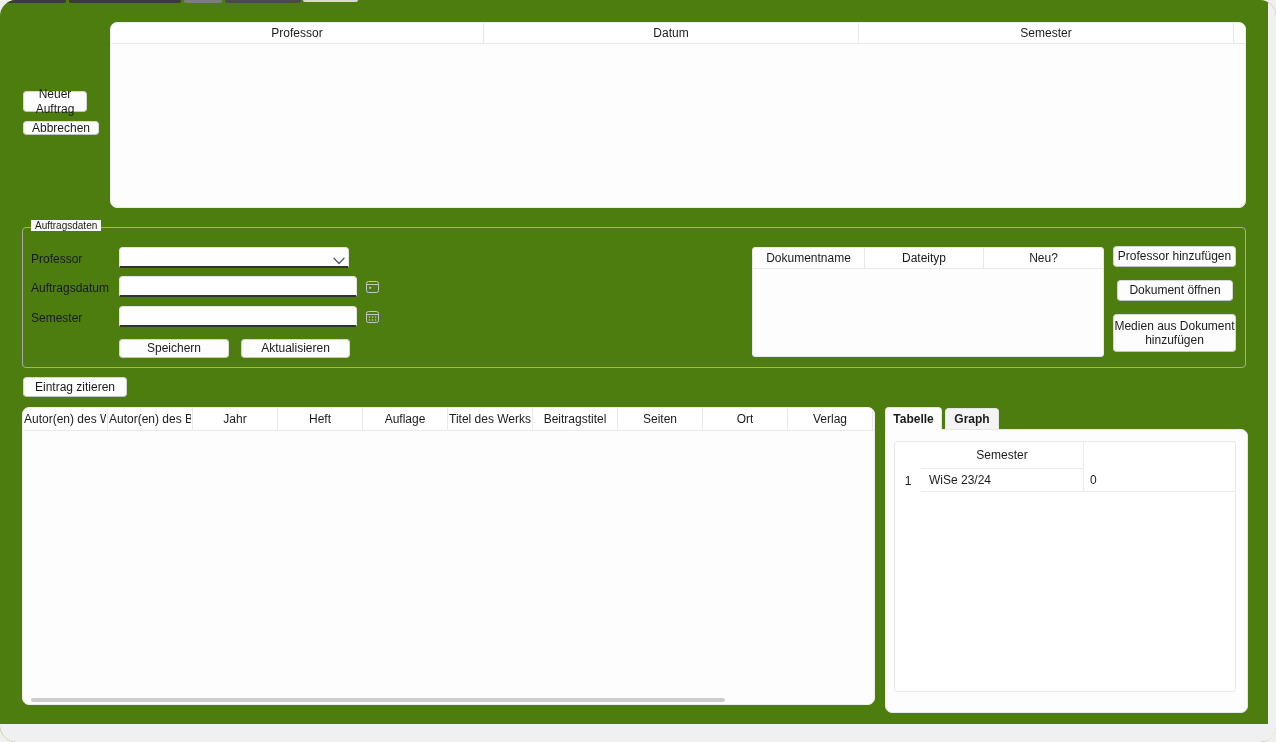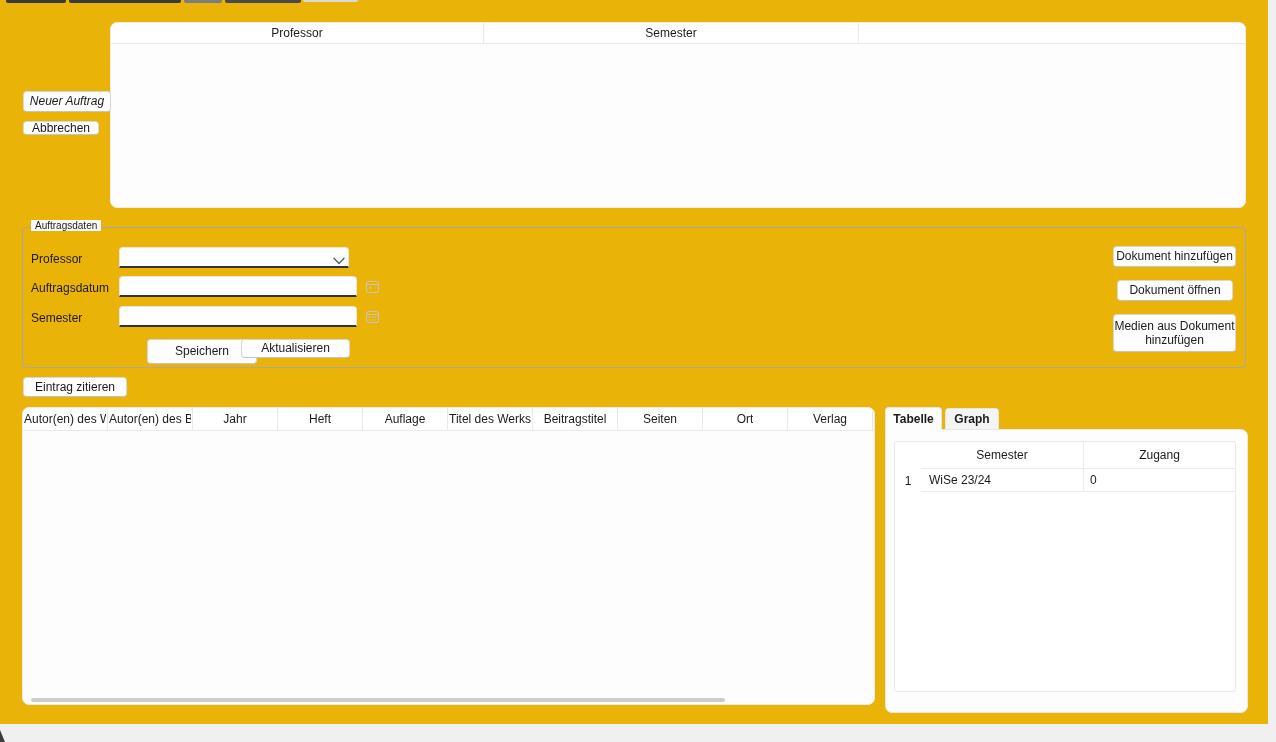--- a/index.html
+++ b/index.html
@@ -6,22 +6,23 @@
   html,body { width:1276px; height:742px; }
   body {
     font-family: "Liberation Sans", sans-serif;
     font-size: 12px;
     color: #1b1b1b;
     background: #f0f0f0;
   }
   .stage {
     position: relative;
     width: 1276px; height: 742px;
-    background: #eab308;
+    background: #4d7c0f;
     overflow: hidden;
+    border-radius: 16px;
   }
   .abs { position: absolute; }
 
   
   .right-strip { left:1268px; top:0; width:8px; height:742px; background:#f0f0f0; }
   .bottom-strip { left:0; top:724px; width:1276px; height:18px; background:#f0f0f0; }
   .edge-seg { top:0; height:3px; background:#3a3a3a; border-radius:0 0 2px 2px; }
   .seg1 { left:6px; width:60px; }
   .seg2 { left:69px; width:112px; }
   .seg3 { left:184px; width:38px; background:#7d7d7d; }
@@ -46,21 +47,21 @@
   .orders-card .hrow { height:21px; }
   .orders-card .hcell { flex:0 0 373px; line-height:20px; }
   .orders-card .hcell + .hcell { flex:0 0 375px; }
   .orders-body { height:164px; }
 
   
   .btn { display:flex; align-items:center; justify-content:center;
          background:#fdfdfd; border:1px solid #d7d7d7; border-bottom-color:#c4c4c4;
          border-radius:4px; color:#1b1b1b; font-size:12px; line-height:1.2;
          text-align:center; cursor:default; user-select:none; }
-  .btn-new      { left:23px;  top:91px;  width:88px;  height:21px;font-style:italic; }
+  .btn-new      { left:23px;  top:91px;  width:64px;  height:21px; }
   .btn-cancel   { left:23px;  top:121px; width:76px;  height:14px; }
   .btn-save     { left:118px; top:338px; width:110px; height:19px; }
   .btn-add-doc  { left:1113px; top:246px; width:123px; height:21px; }
   .btn-open-doc { left:1117px; top:280px; width:116px; height:21px; }
   .btn-media    { left:1113px; top:314px; width:123px; height:38px; padding:2px 0; }
   .btn-cite     { left:23px;  top:377px; width:104px; height:20px; }
 
   
   .groupbox { left:22px; top:227px; width:1224px; height:141px;
               border:1px solid #a8a8a8; border-radius:4px; }
@@ -129,20 +130,21 @@
 
   <div class="abs edge-seg seg1"></div>
   <div class="abs edge-seg seg2"></div>
   <div class="abs edge-seg seg3"></div>
   <div class="abs edge-seg seg4"></div>
   <div class="abs edge-seg seg5"></div>
 
   <div class="abs card orders-card">
     <div class="hrow">
       <div class="hcell"><span>Professor</span></div>
+      <div class="hcell"><span>Datum</span></div>
       <div class="hcell"><span>Semester</span></div>
       <div class="hcell hfill"></div>
     </div>
     <div class="orders-body"></div>
   </div>
 
   <div class="abs btn btn-new">Neuer Auftrag</div>
   <div class="abs btn btn-cancel">Abbrechen</div>
 
   <div class="abs groupbox">
@@ -174,26 +176,34 @@
           <line x1="0.5" y1="4.5" x2="12.5" y2="4.5" stroke="#c6c6c6"></line>
           <circle cx="3.4" cy="7" r="0.8" fill="#c6c6c6"></circle>
           <circle cx="6.5" cy="7" r="0.8" fill="#c6c6c6"></circle>
           <circle cx="9.6" cy="7" r="0.8" fill="#c6c6c6"></circle>
           <circle cx="3.4" cy="10" r="0.8" fill="#c6c6c6"></circle>
           <circle cx="6.5" cy="10" r="0.8" fill="#c6c6c6"></circle>
           <circle cx="9.6" cy="10" r="0.8" fill="#c6c6c6"></circle>
         </svg>
     </div>
 
-    <div class="abs btn btn-save" style="left:96px; top:111px; width:110px; height:25px;margin-left:28px;">Speichern</div>
+    <div class="abs btn btn-save" style="left:96px; top:111px; width:110px; height:19px;">Speichern</div>
     <div class="abs btn" style="left:218px; top:111px; width:109px; height:19px;">Aktualisieren</div>
 
-  </div>
-
-  <div class="abs btn btn-add-doc">Dokument hinzufügen</div>
+    <div class="docs-card">
+      <div class="hrow">
+        <div class="hcell dc1"><span>Dokumentname</span></div>
+        <div class="hcell dc2"><span>Dateityp</span></div>
+        <div class="hcell dc3"><span>Neu?</span></div>
+      </div>
+      <div class="docs-body"></div>
+    </div>
+  </div>
+
+  <div class="abs btn btn-add-doc">Professor hinzufügen</div>
   <div class="abs btn btn-open-doc">Dokument öffnen</div>
   <div class="abs btn btn-media">Medien aus Dokument hinzufügen</div>
 
   <div class="abs btn btn-cite">Eintrag zitieren</div>
 
   <div class="abs card cit-card">
     <div class="hrow">
       <div class="hcell"><span>Autor(en) des Werks</span></div>
       <div class="hcell"><span>Autor(en) des Beitrags</span></div>
       <div class="hcell"><span>Jahr</span></div>
@@ -213,23 +223,20 @@
   <div class="tab tab-active">Tabelle</div>
   <div class="tab tab-idle">Graph</div>
 
   <div class="abs stats-panel">
     <div class="stats-table">
       <div class="srow stats-head">
         <div class="s-gutter"></div>
         <div class="s-sem">
             <span>Semester</span>
           </div>
-        <div class="s-zug">
-            <span>Zugang</span>
-          </div>
       </div>
       <div class="srow stats-row">
         <div class="s-gutter">1</div>
         <div class="s-sem">WiSe 23/24</div>
         <div class="s-zug">0</div>
       </div>
     </div>
   </div>
 
   <div class="abs right-strip"></div>

